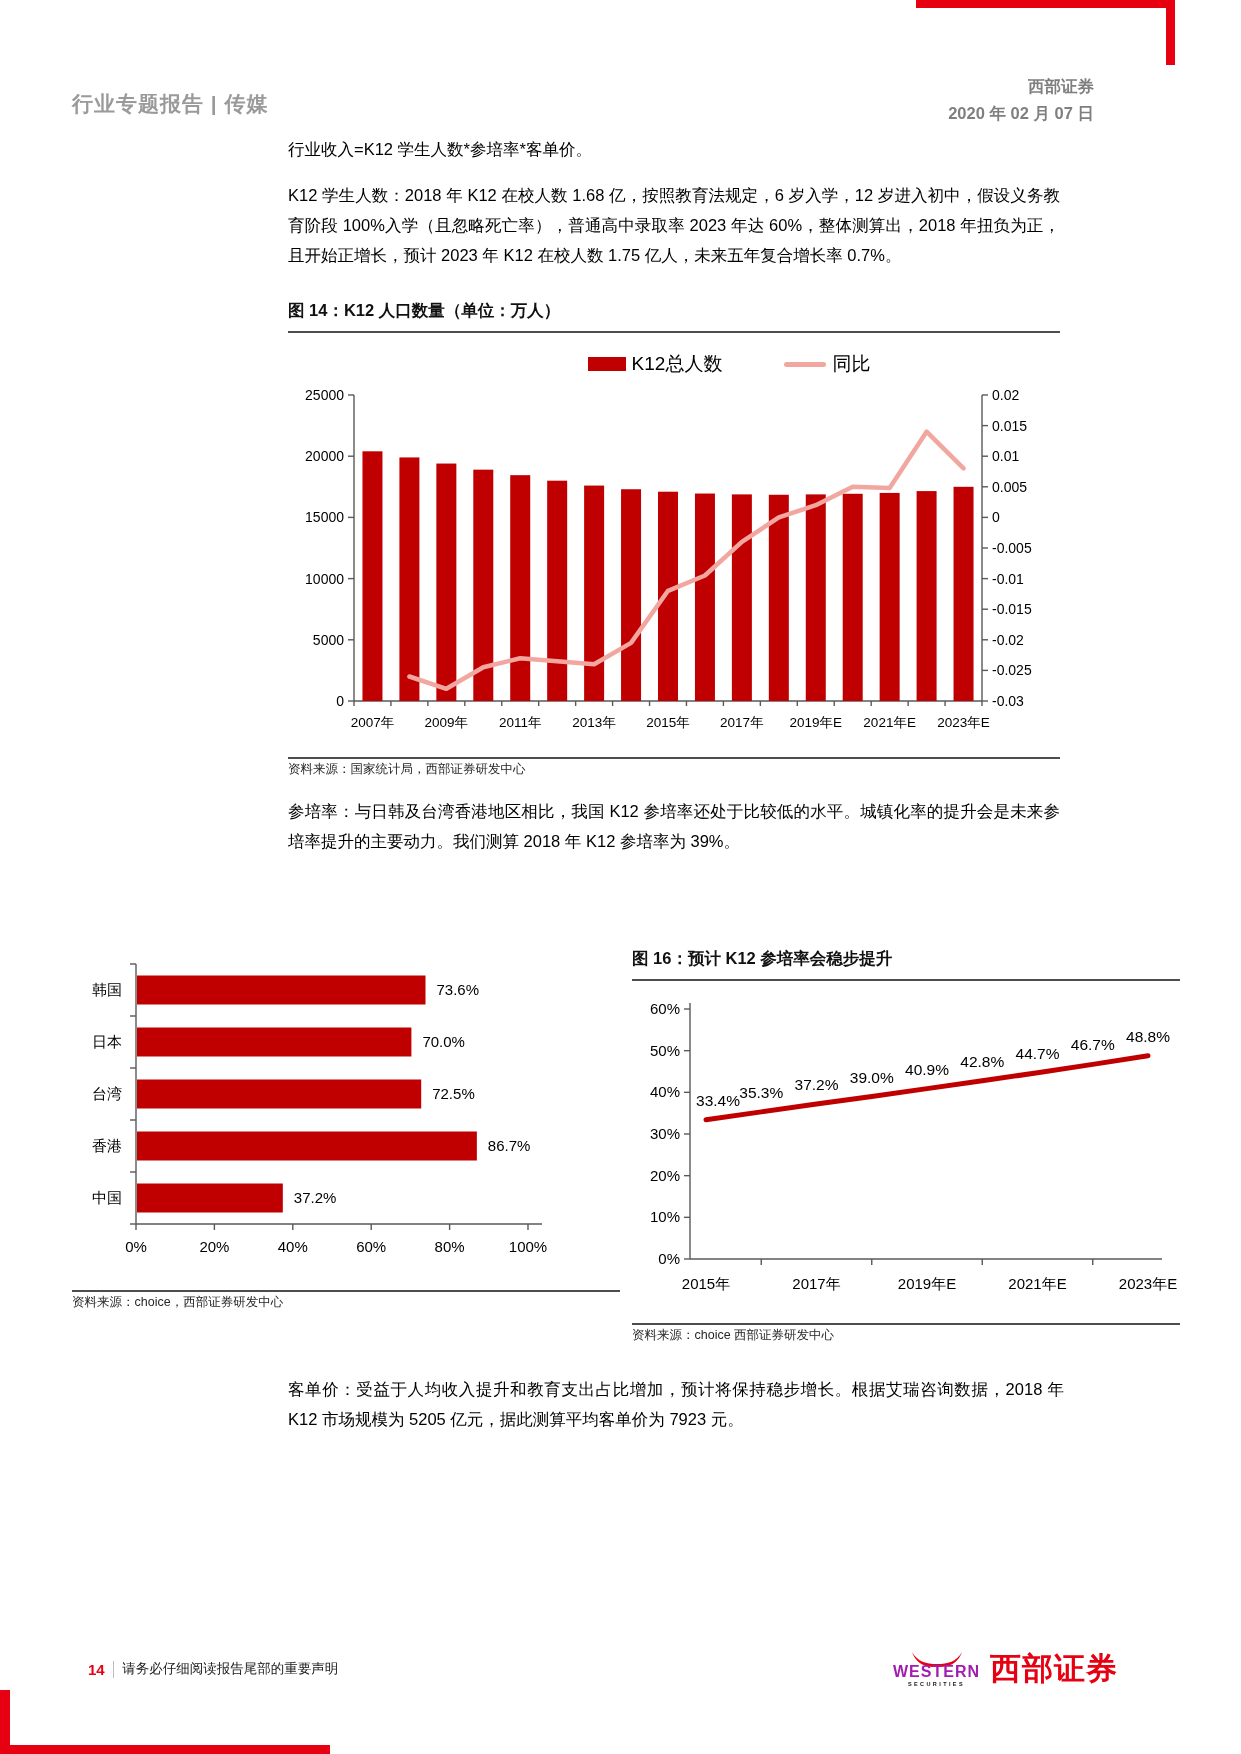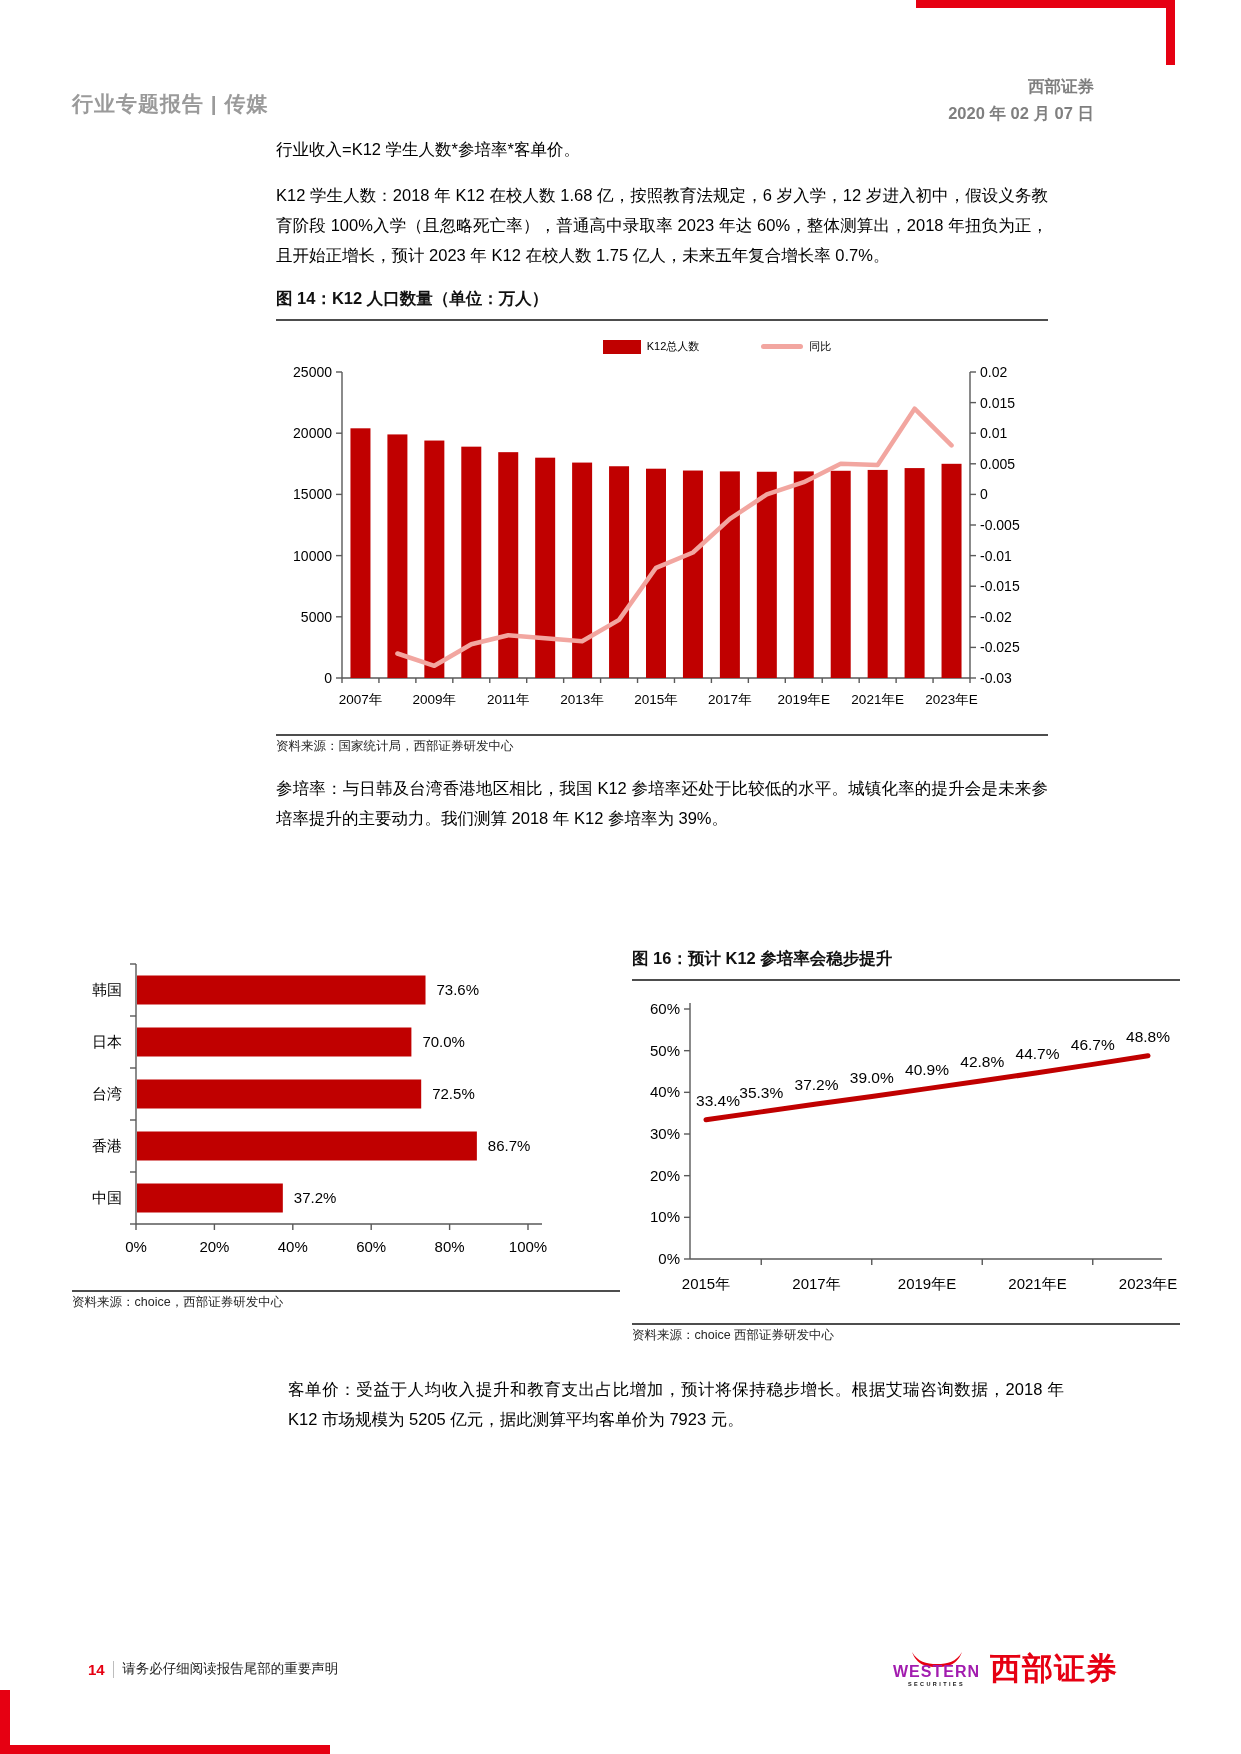--- a/index.html
+++ b/index.html
@@ -12,31 +12,31 @@
   .accent-bot-v{position:absolute;top:1690px;left:0;width:10px;height:64px;background:#e60012;}
   .accent-bot-h{position:absolute;top:1745px;left:0;width:330px;height:9px;background:#e60012;}
 
   
   .hdr-left{position:absolute;left:72px;top:90px;font-size:21px;color:#9a9a9a;letter-spacing:1px;font-weight:700;}
   .hdr-right{position:absolute;right:86px;top:76px;text-align:right;color:#7f7f7f;}
   .hdr-right .brand{font-size:16.5px;font-weight:700;}
   .hdr-right .date{font-size:16.5px;font-weight:700;margin-top:5px;}
 
   
-  .content{position:absolute;left:276px;top:138px;width:772px;}
+  .content{position:absolute;left:288px;top:138px;width:772px;}
   .para{font-size:16.5px;line-height:30px;text-align:justify;margin:0;}
   .para.first{line-height:22px;}
   .para.mt{margin-top:20px;}
 
-  .figure-block{margin-top:18px;}
+  .figure-block{margin-top:30px;}
   .fig-title{font-size:16.5px;font-weight:700;color:#111;padding-bottom:9px;border-bottom:2.5px solid #4d4d4d;}
   .fig-rule{border-top:2.5px solid #4d4d4d;margin-top:6px;}
   .fig-source{font-size:12.5px;color:#262626;padding-top:2px;}
 
-  .legend-row{display:flex;align-items:center;justify-content:center;gap:62px;margin:18px 0 2px 110px;font-size:11px;}
+  .legend-row{display:flex;align-items:center;justify-content:center;gap:62px;margin:18px 0 2px 110px;font-size:19px;}
   .legend-item{display:flex;align-items:center;gap:6px;}
   .swatch-bar{width:38px;height:14px;background:#c00000;}
   .swatch-line{width:42px;height:5px;background:#f2a6a0;border-radius:3px;}
 
   
   .fig-row{position:absolute;left:72px;top:948px;width:1108px;display:flex;gap:12px;}
   .fig-col{width:548px;}
 
   
   .price-para{position:absolute;left:288px;top:1374px;width:776px;}

